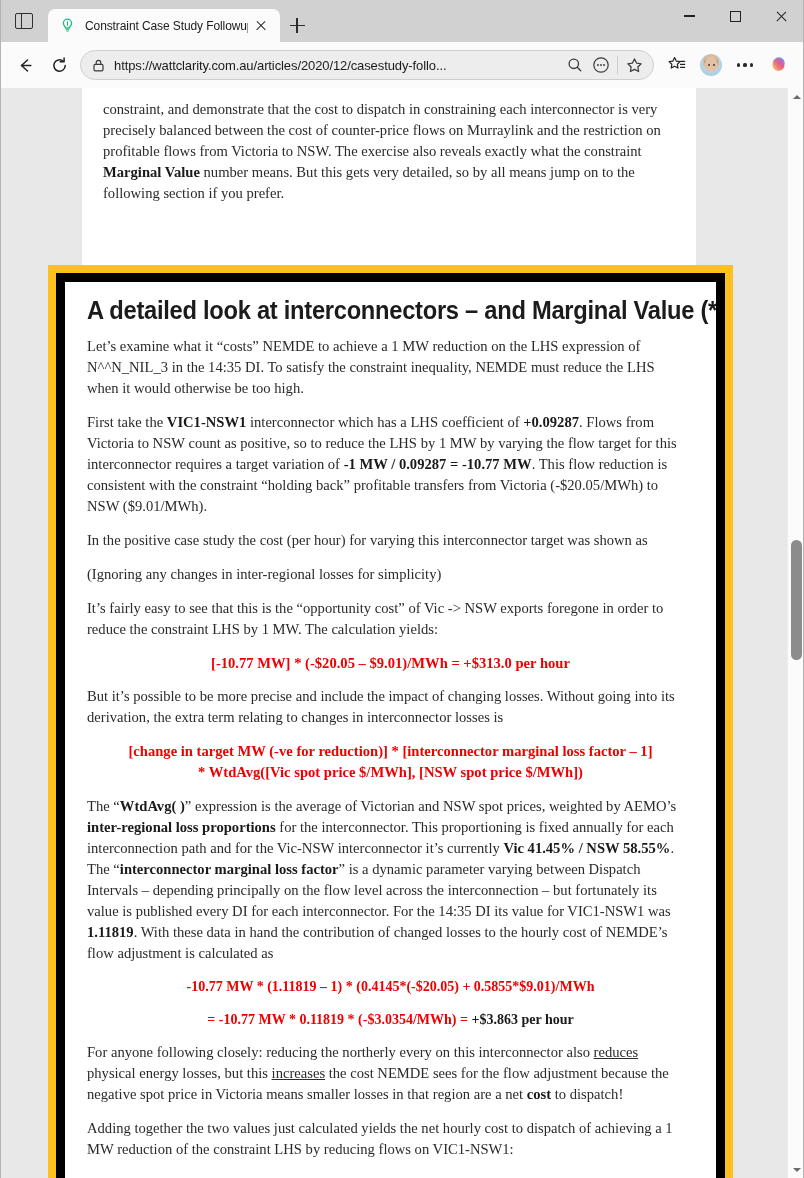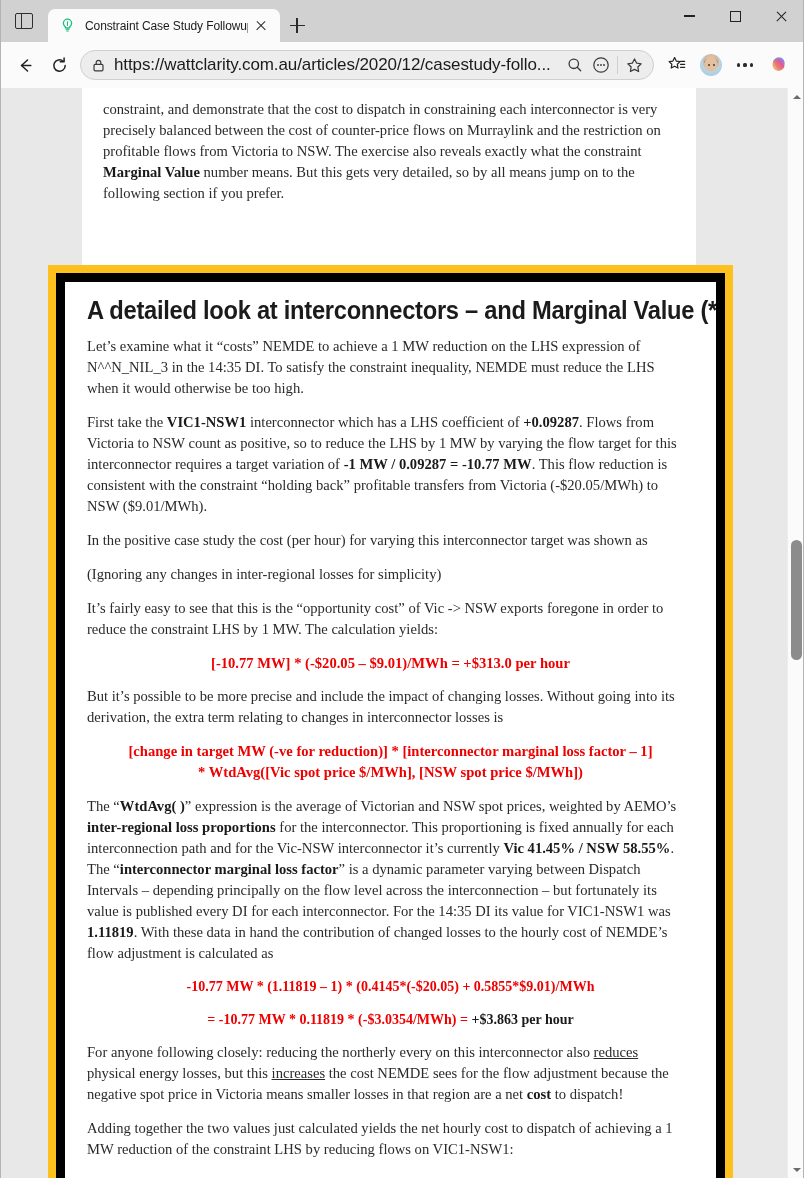--- a/index.html
+++ b/index.html
@@ -130,21 +130,21 @@
     background: #ededed;
     border: 1px solid #cfcfcf;
     border-radius: 16px;
     display: flex; align-items: center;
     padding: 0 6px 0 10px;
     margin: 0 6px 0 4px;
     min-width: 0;
   }
   .lockicon { width: 15px; height: 15px; flex: 0 0 auto; margin-right: 8px; }
   .urltext {
-    font-size: 17px; color: #1b1b1b;
+    font-size: 13px; color: #1b1b1b;
     white-space: nowrap; overflow: hidden;
     flex: 1 1 auto; min-width: 0;
     letter-spacing: -0.1px;
   }
   .omni-icon {
     width: 26px; height: 26px; flex: 0 0 auto;
     display: flex; align-items: center; justify-content: center;
     border-radius: 50%;
   }
   .omni-sep { width: 1px; height: 18px; background: #cdcdcd; margin: 0 3px; flex: 0 0 auto; }

